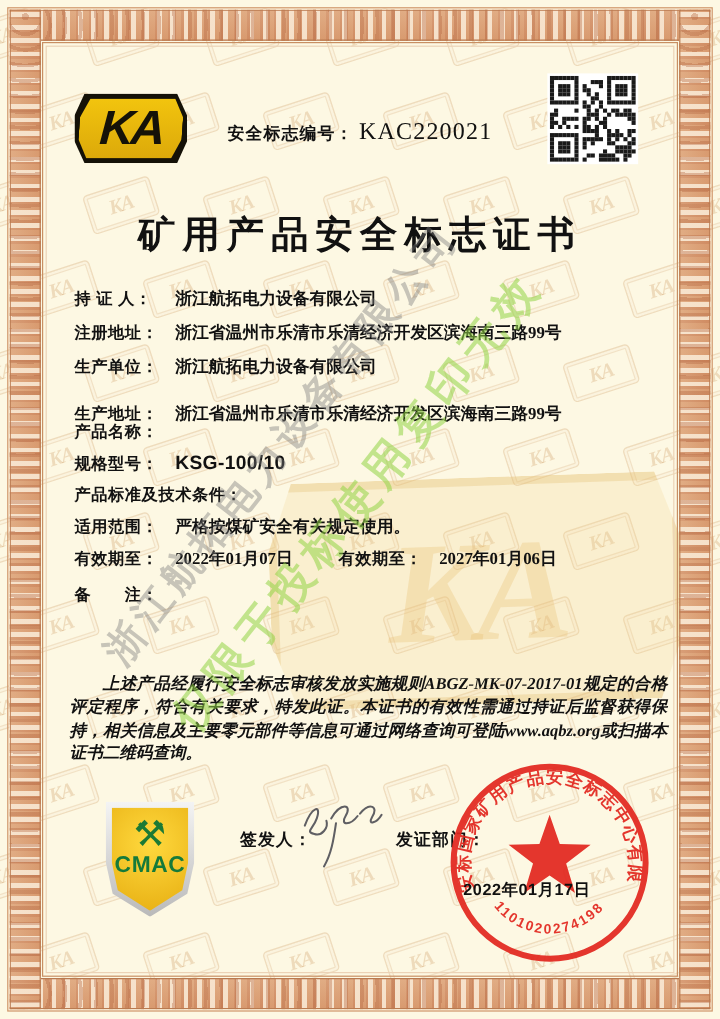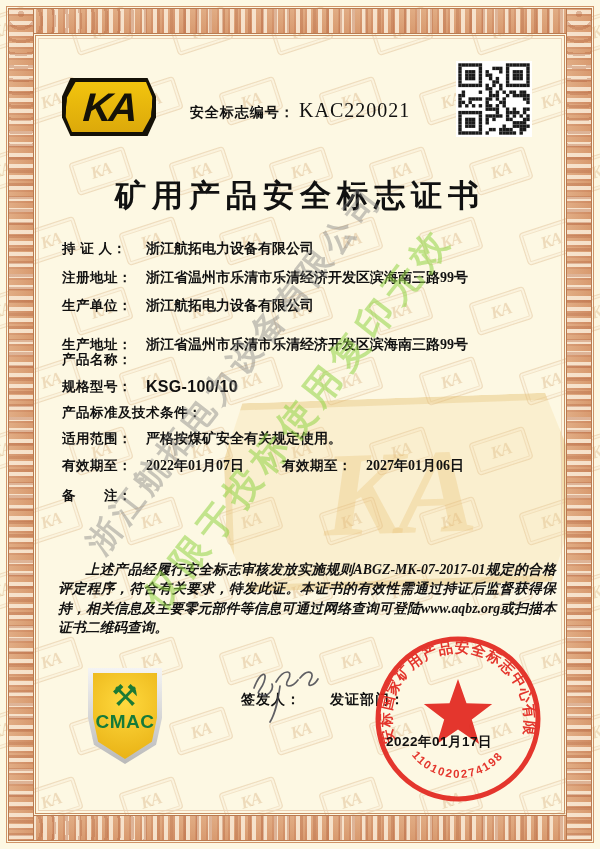--- a/index.html
+++ b/index.html
@@ -72,21 +72,21 @@
   .shield{left:88px;top:668px;width:74px;height:96px;z-index:3;
           clip-path:polygon(50% 100%,8% 80%,0 52%,0 0,100% 0,100% 52%,92% 80%);
           background:linear-gradient(180deg,#f4f4f4,#b9b9b9);
           display:flex;align-items:center;justify-content:center;}
   .shield .in{width:64px;height:86px;
           clip-path:polygon(50% 100%,8% 80%,0 52%,0 0,100% 0,100% 52%,92% 80%);
           background:radial-gradient(circle at 50% 35%,#ffd93e,#e6ad10);
           display:flex;flex-direction:column;align-items:center;justify-content:flex-start;padding-top:8px;box-sizing:border-box;}
   .shield .pick{font-size:30px;line-height:30px;color:#1c7a35;}
   .shield .cmac{font-weight:900;font-size:19px;letter-spacing:.5px;color:#157a3a;margin-top:0px;}
-  .signer{left:200px;top:691px;font-weight:700;font-size:14px;z-index:3;letter-spacing:1px;margin-left:41px;}
+  .signer{left:200px;top:691px;font-weight:700;font-size:14px;z-index:3;letter-spacing:1px;}
   .dept{left:330px;top:691px;font-weight:700;font-size:14px;z-index:3;letter-spacing:1px;}
   #sig{left:246px;top:662px;z-index:4;}
   #stamp{left:370px;top:631px;z-index:5;opacity:.92;}
   .stampdate{left:386px;top:733px;z-index:6;font-weight:700;font-size:13.5px;letter-spacing:.5px;color:#101010;}
 </style>
 </head>
 <body>
 
 <div class="hair1"></div>
 <div class="band h t"></div>

